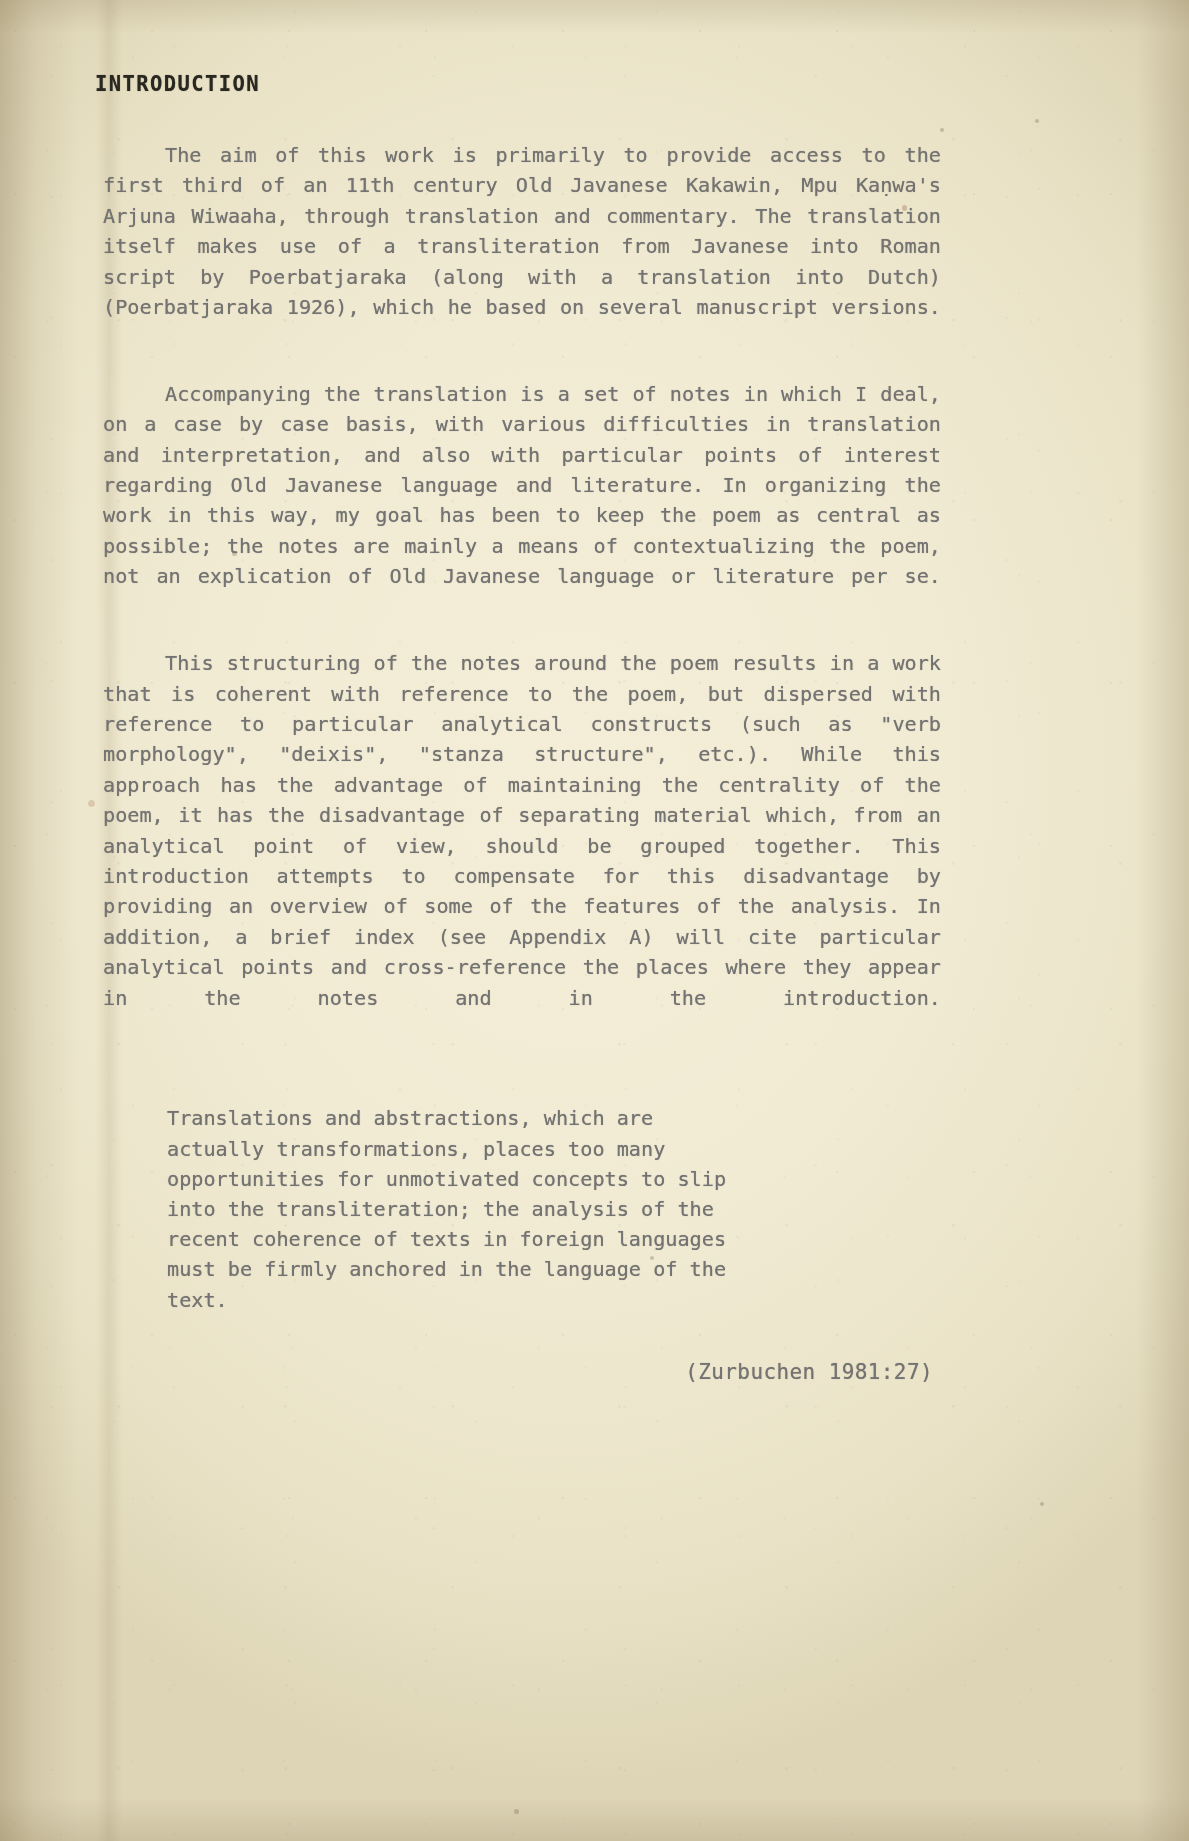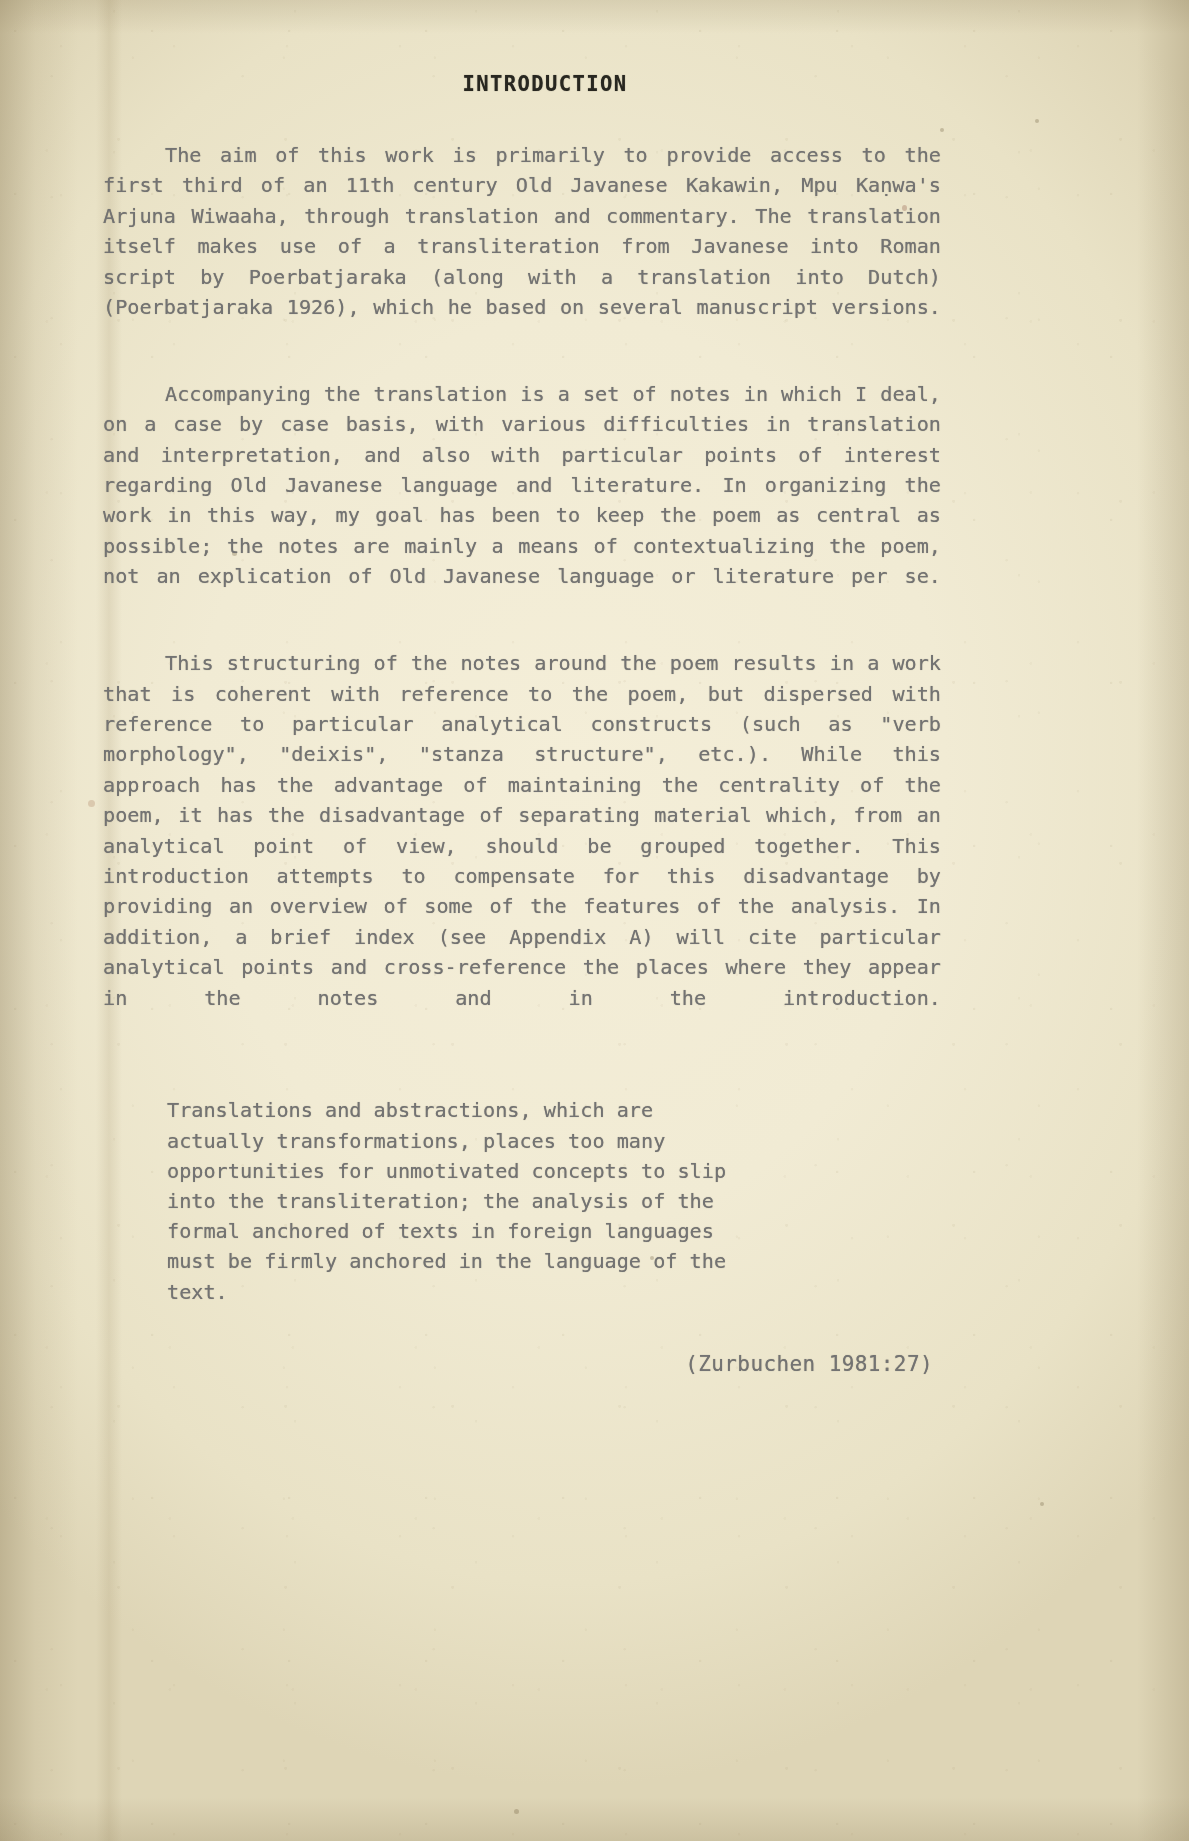--- a/index.html
+++ b/index.html
@@ -80,21 +80,21 @@
     top: 0;
     width: 1000px;
     height: 100%;
   }
 
   .doc-title {
     position: absolute;
     top: 58px;
     left: 0;
     width: 900px;
-    text-align: center;
+    text-align: left;
     font-size: 20.5px;
     letter-spacing: 1.4px;
     color: #2b2a24;
     font-weight: 600;
     text-shadow: 0 0 1.1px rgba(40,38,30,.55);
   }
 
   .body-text {
     position: absolute;
     top: 140px;
@@ -115,21 +115,21 @@
   p.para.first-line-indent { text-indent: 62px; }
 
   
   p.para::after {
     content: "";
     display: inline-block;
     width: 100%;
   }
 
   blockquote.quote {
-    margin: 0 0 0 64px;
+    margin: 8px 0 0 64px;
     width: 700px;
     text-align: left;
     font-size: 20.2px;
     line-height: 30.2px;
   }
   blockquote.quote p { margin: 0; }
 
   .citation {
     margin-top: 42px;
     text-align: right;
@@ -176,21 +176,21 @@
     <p class="para first-line-indent">This structuring of the notes around the poem results in a work that is coherent with reference to the poem, but dispersed with reference to particular analytical constructs (such as "verb morphology", "deixis", "stanza structure", etc.). While this approach has the advantage of maintaining the centrality of the poem, it has the disadvantage of separating material which, from an analytical point of view, should be grouped together. This introduction attempts to compensate for this disadvantage by providing an overview of some of the features of the analysis. In addition, a brief index (see Appendix A) will cite particular analytical points and cross-reference the places where they appear in the notes and in the introduction.</p>
 
 
     <div class="blk-gap"></div>
 
     <blockquote class="quote">
       <p>Translations and abstractions, which are</p>
       <p>actually transformations, places too many</p>
       <p>opportunities for unmotivated concepts to slip</p>
       <p>into the transliteration; the analysis of the</p>
-      <p>formal anchored of texts in foreign languages</p>
+      <p>recent coherence of texts in foreign languages</p>
       <p>must be firmly anchored in the language of the</p>
       <p>text.</p>
     </blockquote>
 
     <div class="citation">(Zurbuchen 1981:27)</div>
 
   </div>
 </div>
 
 </body></html>

